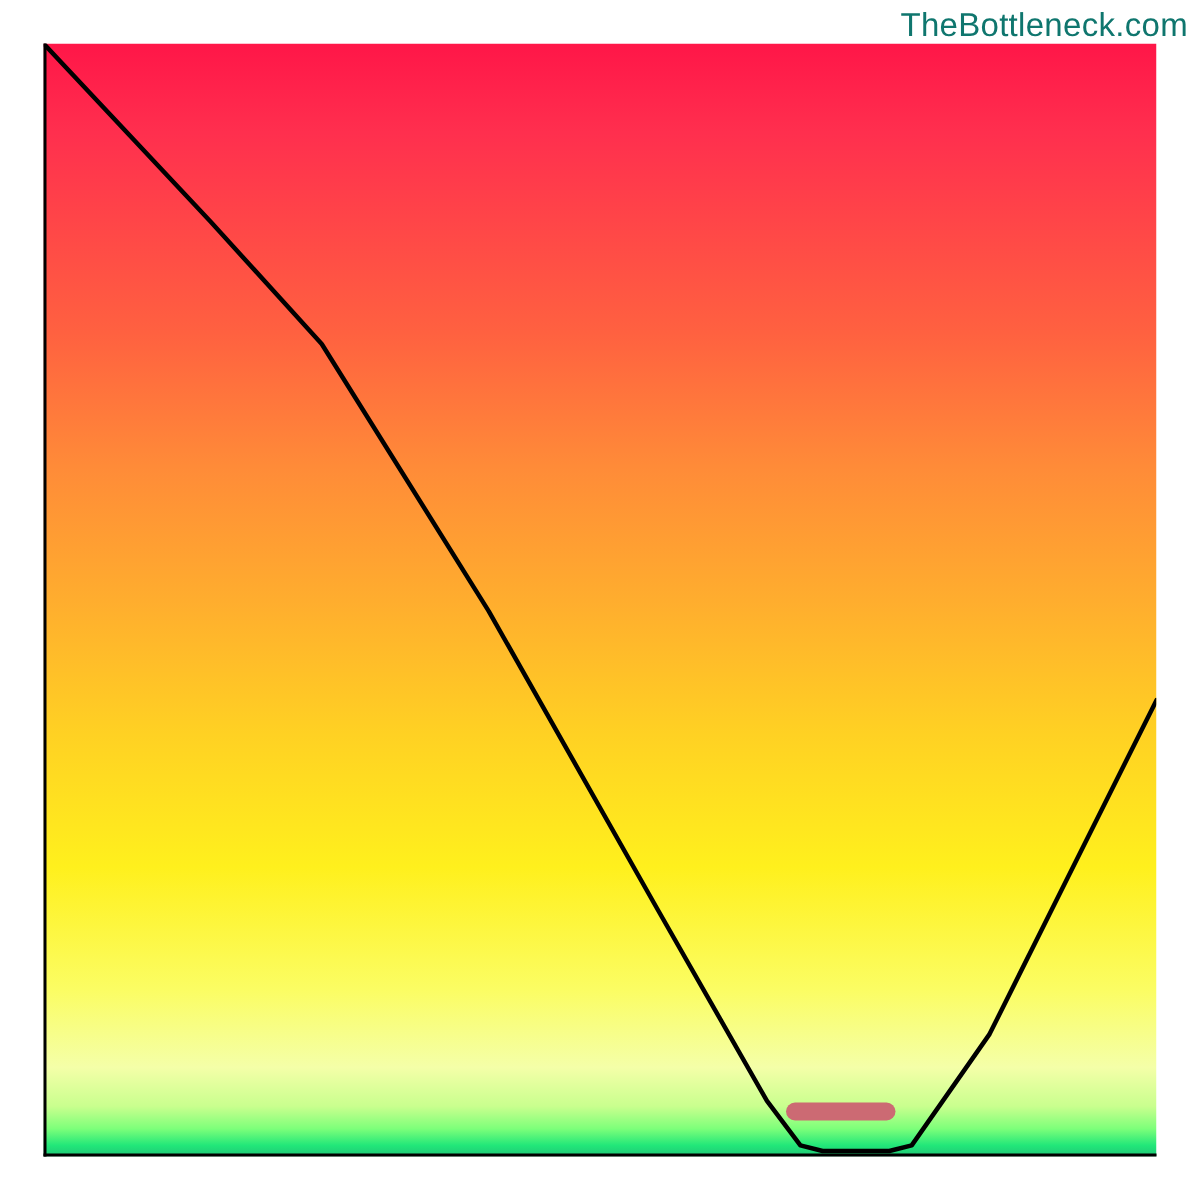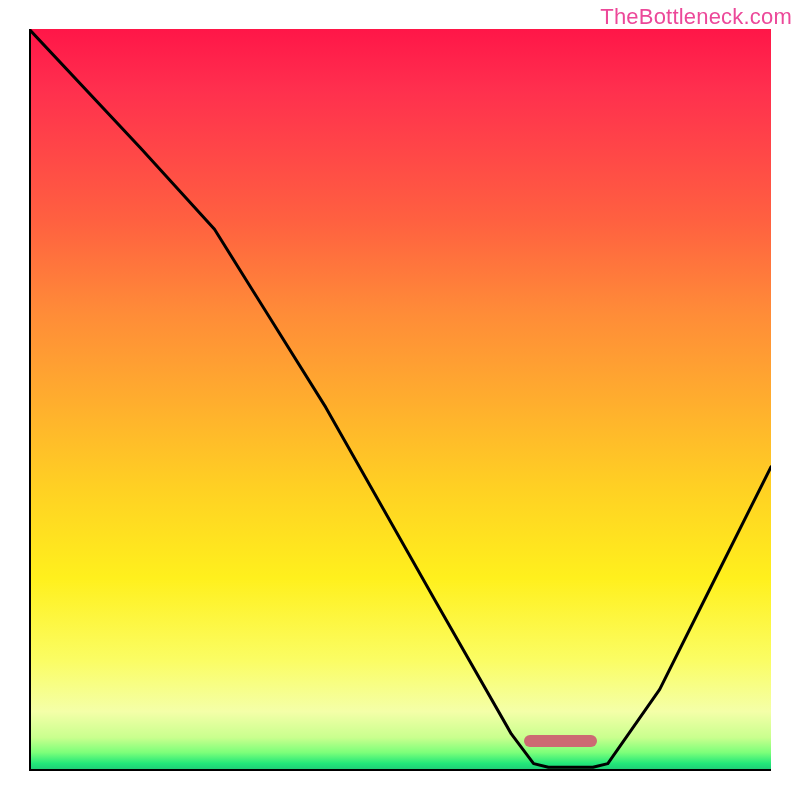--- a/index.html
+++ b/index.html
@@ -12,21 +12,21 @@
   }
   .wrap {
     position: relative;
     width: 800px;
     height: 800px;
   }
   .watermark {
     position: absolute;
     top: 4px;
     right: 8px;
-    color: #ec4899;
+    color: #0f766e;
     font-size: 22px;
     font-weight: 500;
     letter-spacing: 0.2px;
     z-index: 3;
     user-select: none;
   }
   .plot-area {
     position: absolute;
     left: 29px;
     top: 29px;

